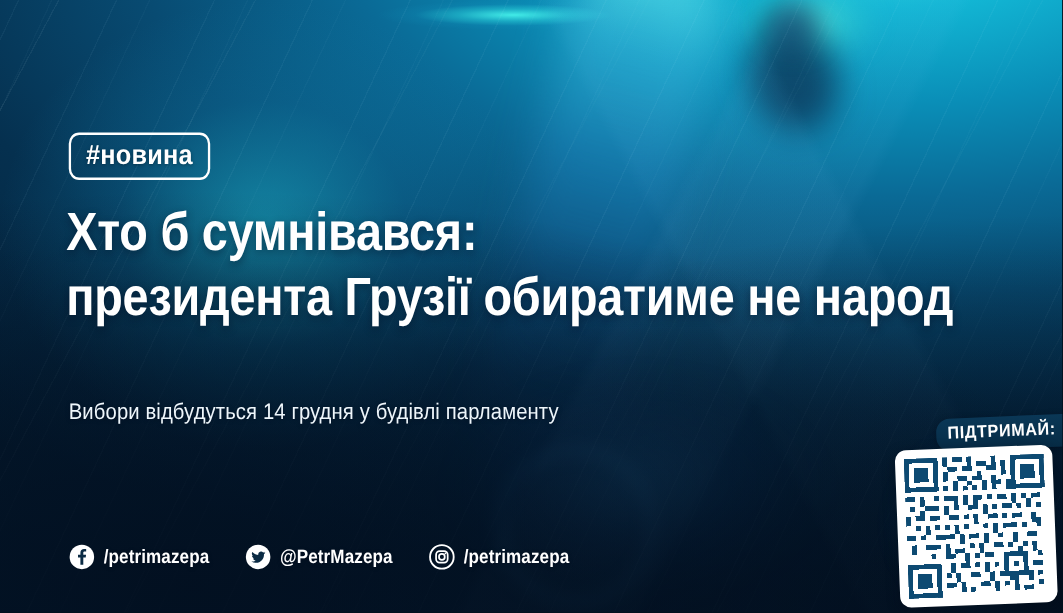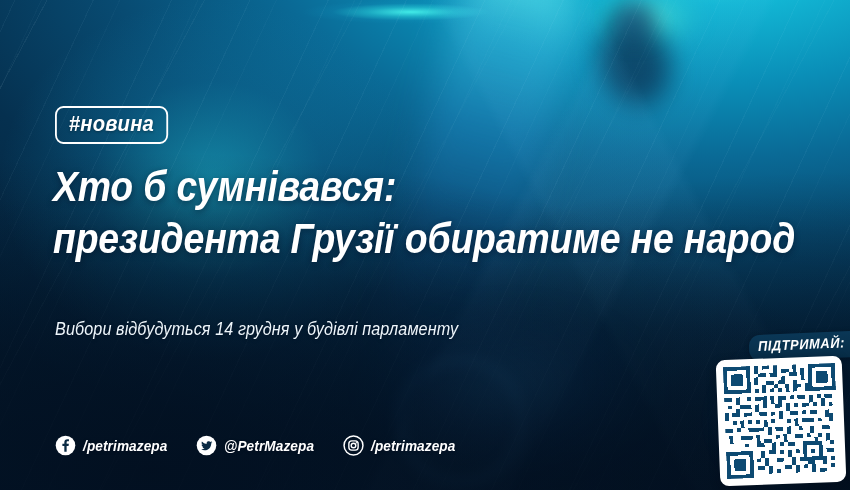--- a/index.html
+++ b/index.html
@@ -10,21 +10,20 @@
   body {
     font-family: "Liberation Sans", sans-serif;
   }
 
   #card {
     position: relative;
     width: 850px;
     height: 490px;
     overflow: hidden;
     background: #06223c;
-    font-style: italic;
   }
 
   
   .bg-layer {
     position: absolute;
     inset: 0;
     pointer-events: none;
   }
 
   

